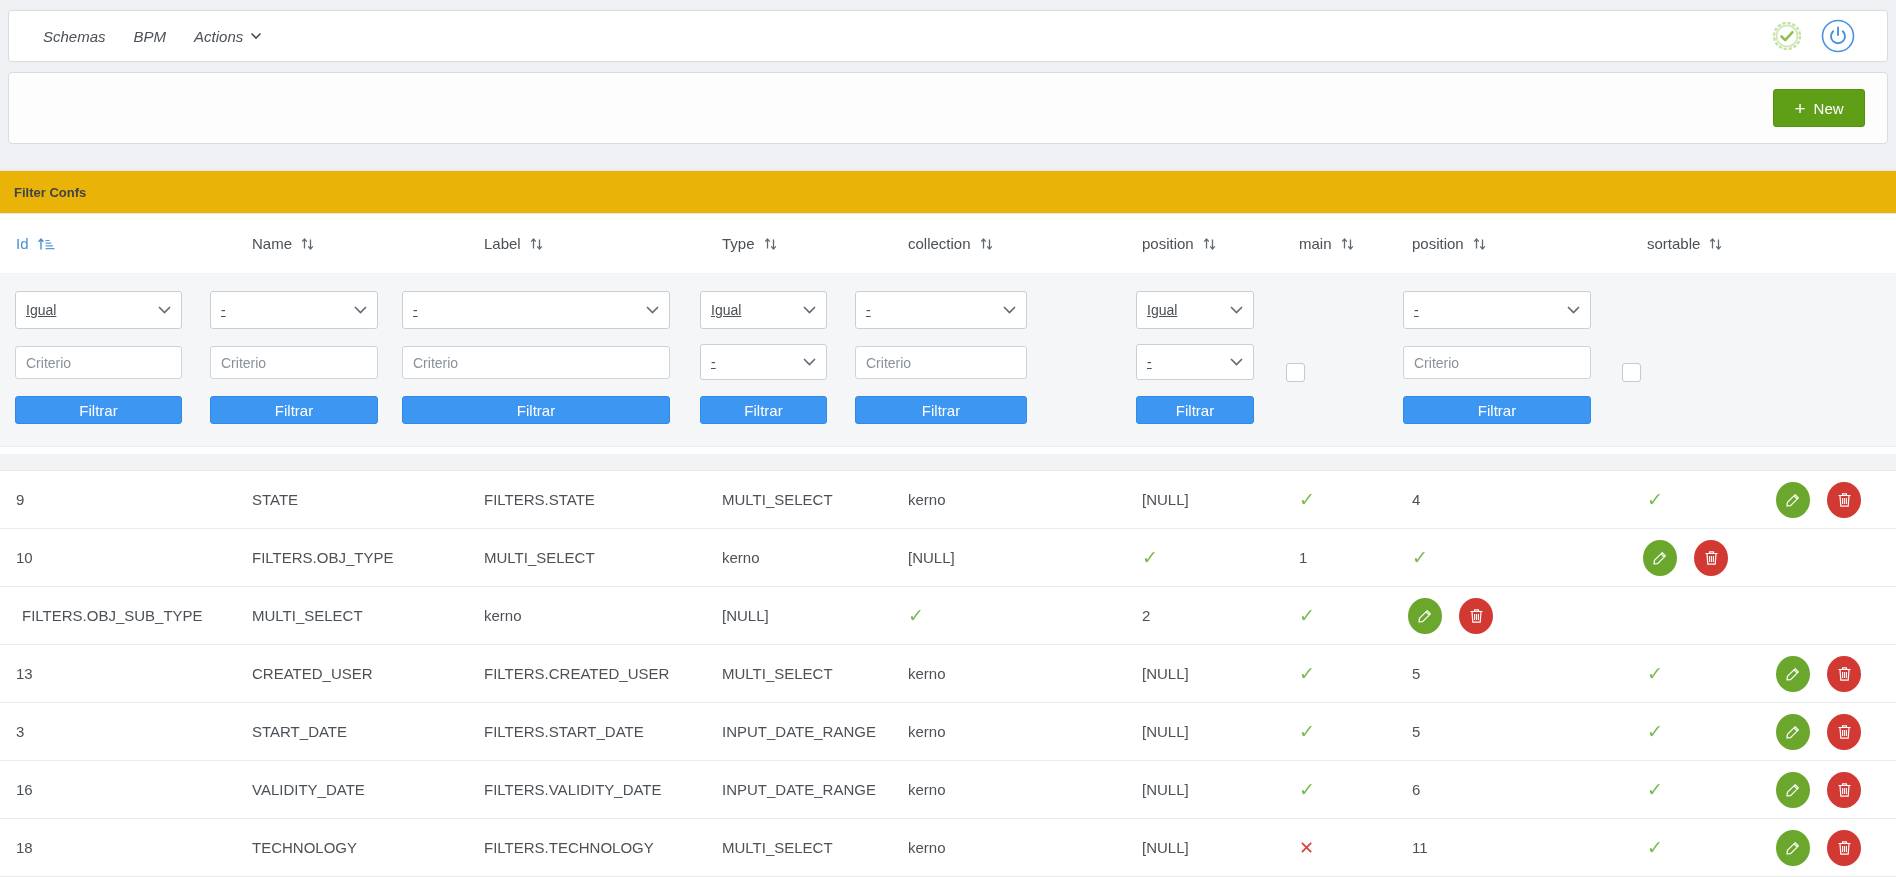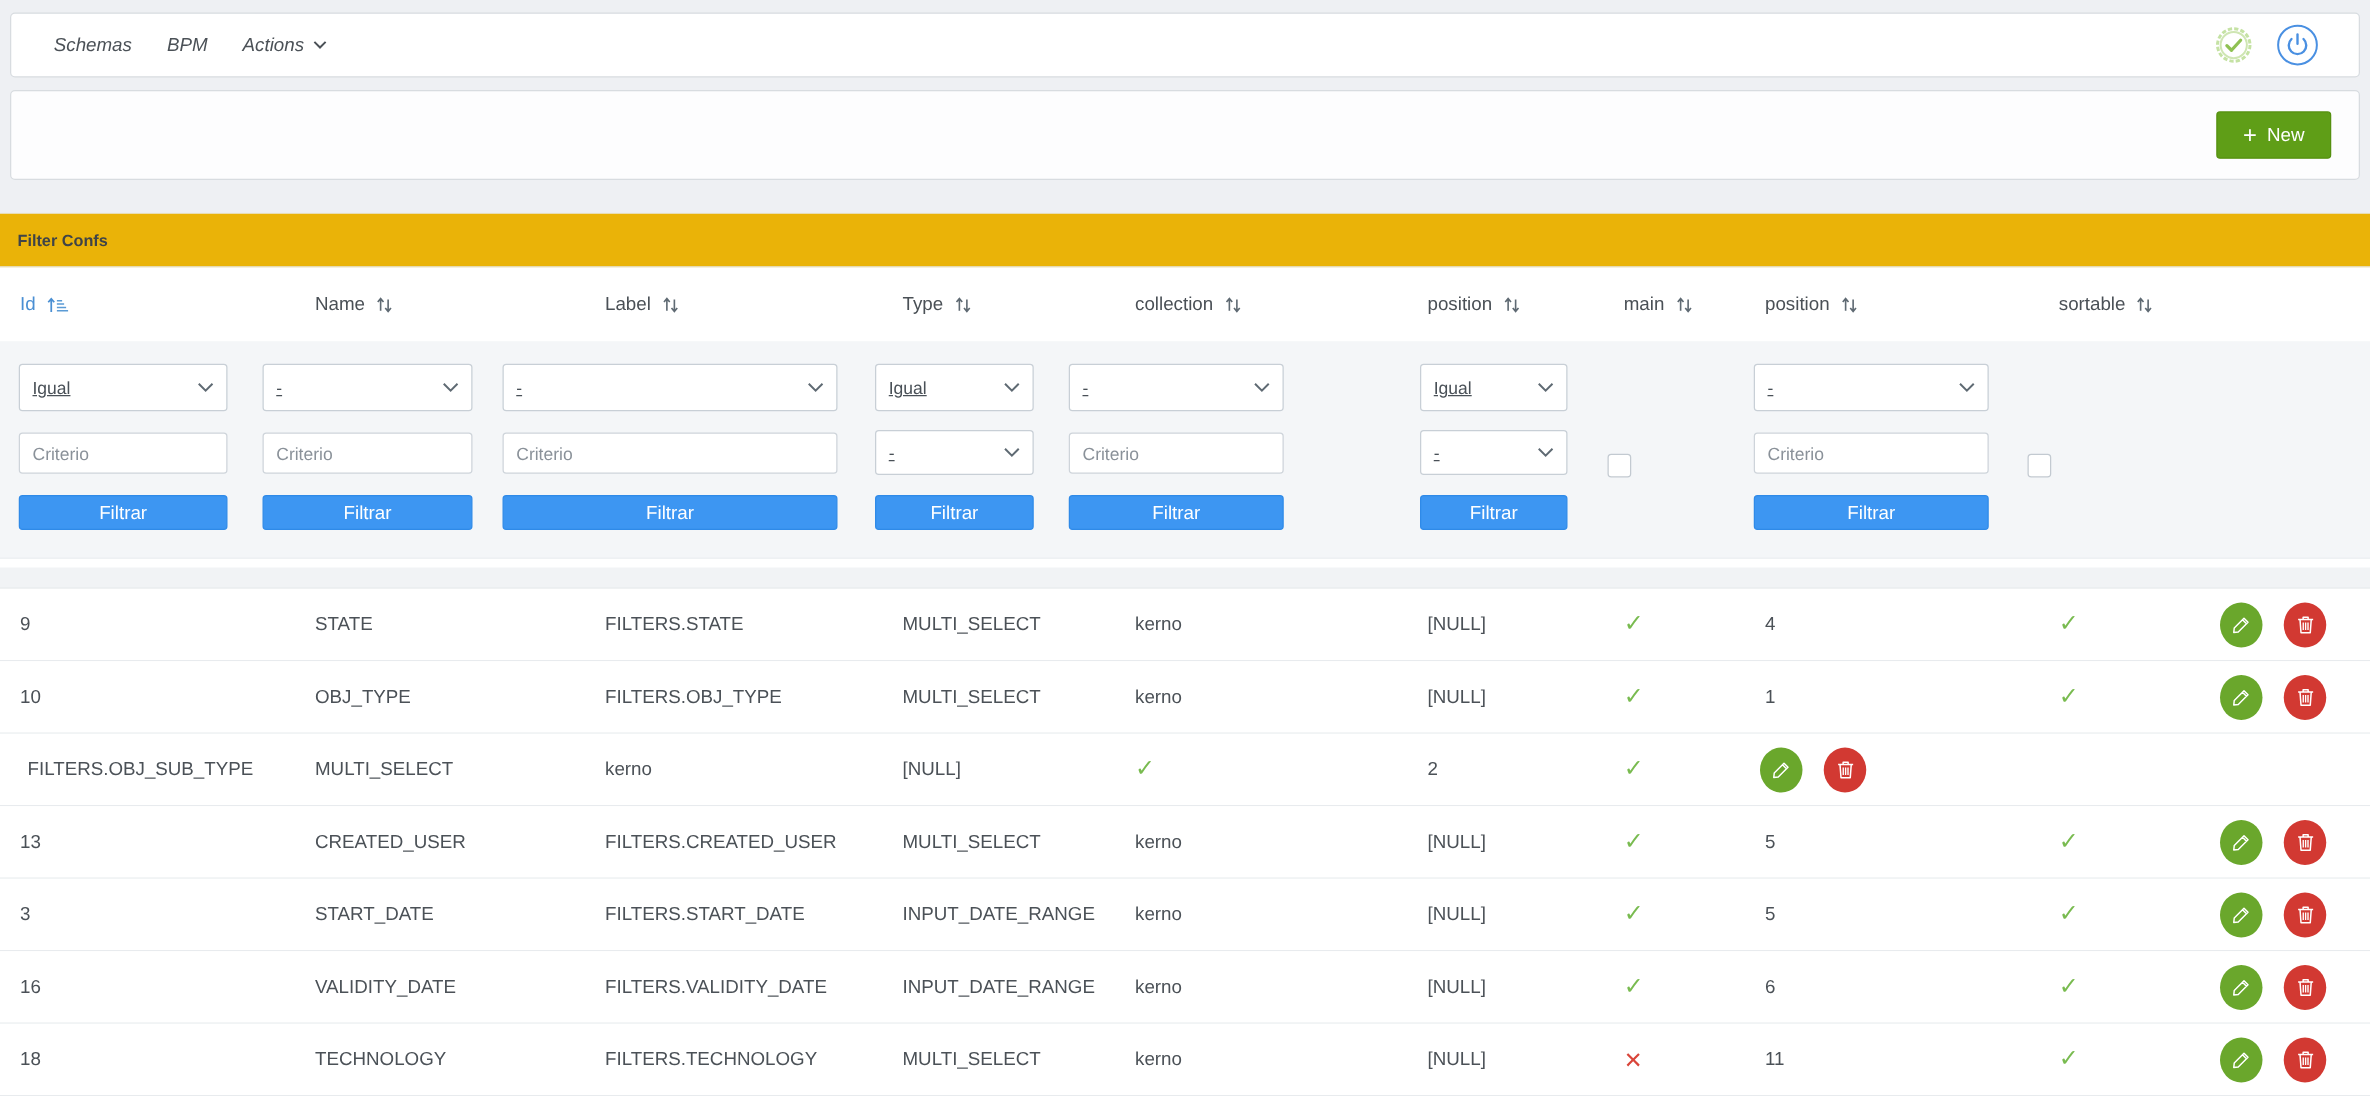--- a/index.html
+++ b/index.html
@@ -308,21 +308,20 @@
         <svg width="15" height="16" viewBox="0 0 15 16">
           <path d="M1.5 3.5 H13.5 M5.5 3.5 V1.8 H9.5 V3.5 M3 3.5 L3.8 14.2 H11.2 L12 3.5" fill="none" stroke="#fff" stroke-width="1.2" stroke-linejoin="round"></path>
           <path d="M5.6 6 V12 M7.5 6 V12 M9.4 6 V12" stroke="#fff" stroke-width="1.1"></path>
         </svg>
       </button>
     </div>
   </div>
 
   <div class="trow grid">
     <div class="cell c-id">10</div>
-    <div class="cell">OBJ_TYPE</div>
     <div class="cell">FILTERS.OBJ_TYPE</div>
     <div class="cell">MULTI_SELECT</div>
     <div class="cell">kerno</div>
     <div class="cell">[NULL]</div>
     <div class="cell">
             <span class="bool yes">✓</span>
           </div>
     <div class="cell">1</div>
     <div class="cell">
             <span class="bool yes">✓</span>

